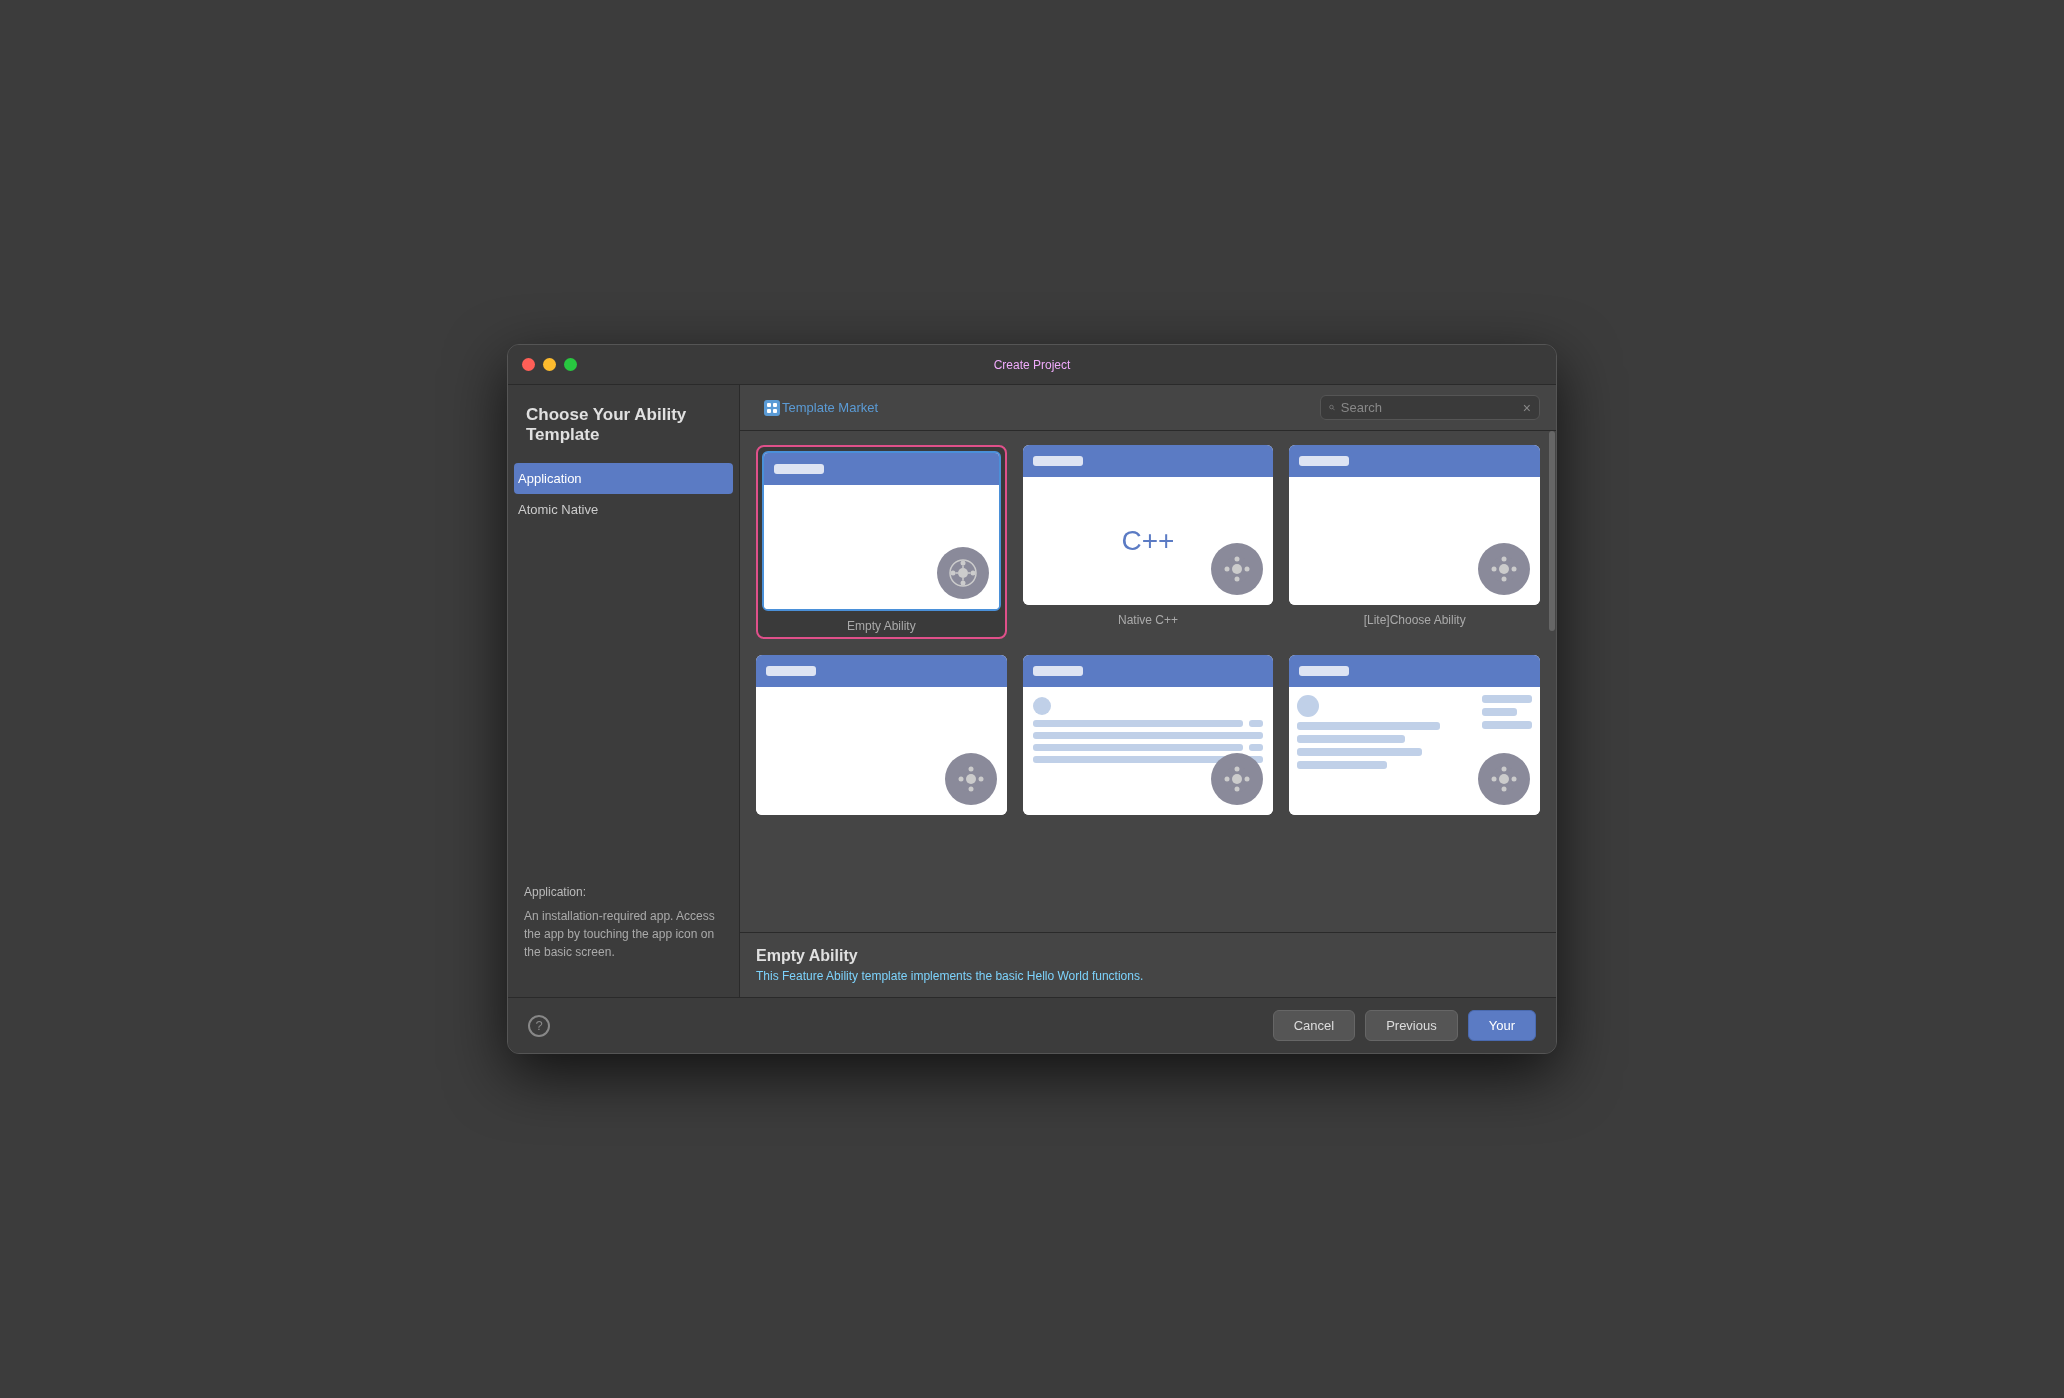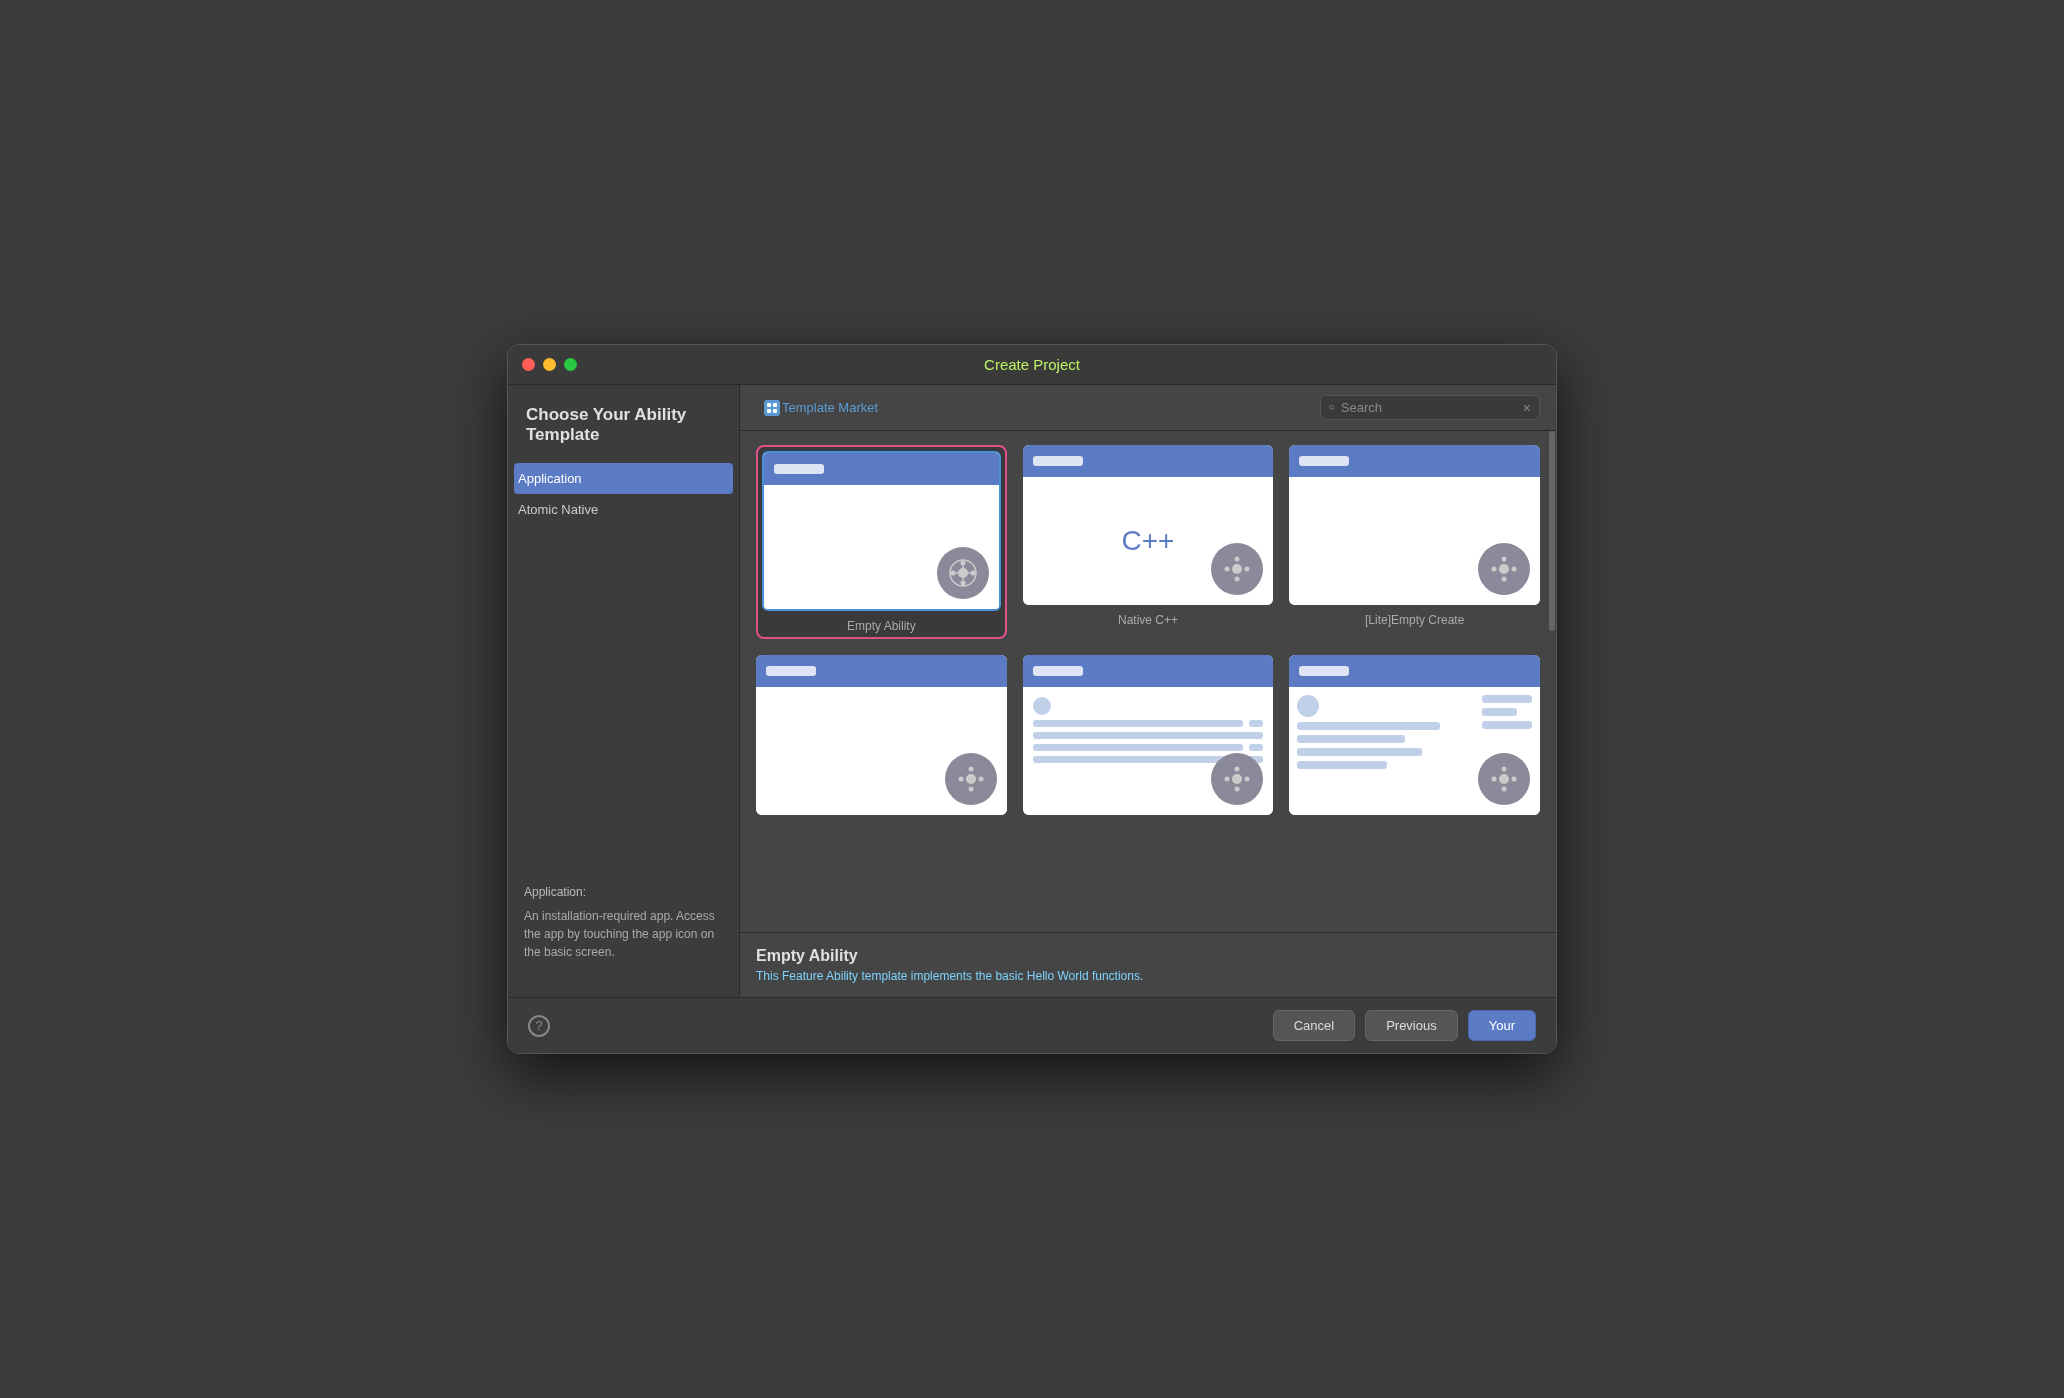--- a/index.html
+++ b/index.html
@@ -50,22 +50,22 @@
     }
 
     .tl-red { background: #ff5f57; }
     .tl-yellow { background: #febc2e; }
     .tl-green { background: #28c840; }
 
     .window-title {
       position: absolute;
       left: 50%;
       transform: translateX(-50%);
-      color: #bef264;
-      font-size: 15px;
+      color: #f0abfc;
+      font-size: 12px;
       font-weight: 500;
     }
 
     
     .main-content {
       display: flex;
       flex: 1;
       overflow: hidden;
     }
 
@@ -587,21 +587,21 @@
                     <svg viewBox="0 0 28 28" fill="none">
                       <circle cx="14" cy="14" r="13" fill="#8a8a9a"></circle>
                       <circle cx="14" cy="14" r="5" fill="#ccc"></circle>
                       <circle cx="14" cy="4" r="2.5" fill="#ccc"></circle>
                       <circle cx="14" cy="24" r="2.5" fill="#ccc"></circle>
                       <circle cx="4" cy="14" r="2.5" fill="#ccc"></circle>
                       <circle cx="24" cy="14" r="2.5" fill="#ccc"></circle>
                     </svg>
                   </div>
                 </div>
-                <div class="template-name">[Lite]Empty Create</div>
+                <div class="template-name">[Lite]Choose Ability</div>
               </div>
             </div>
 
             <div class="template-card">
               <div class="template-wrapper">
                 <div class="template-thumb">
                   <div class="template-thumb-header">
                     <div class="thumb-header-bar"></div>
                   </div>
                   <div class="template-thumb-body"></div>

